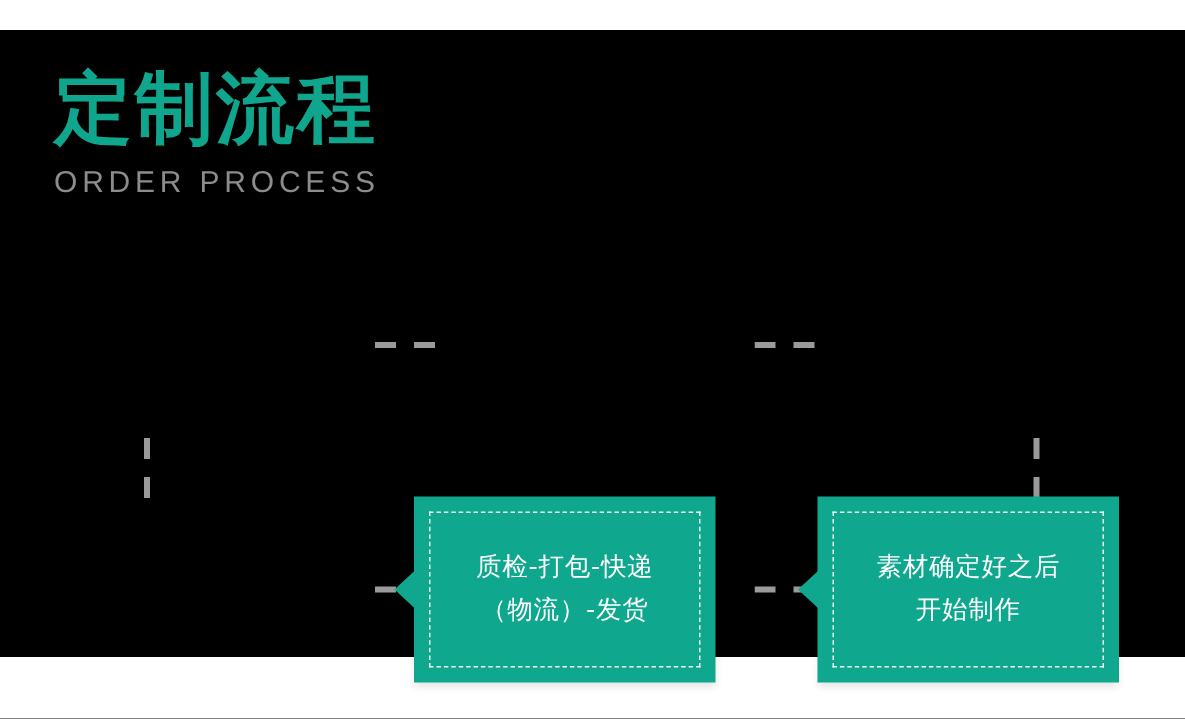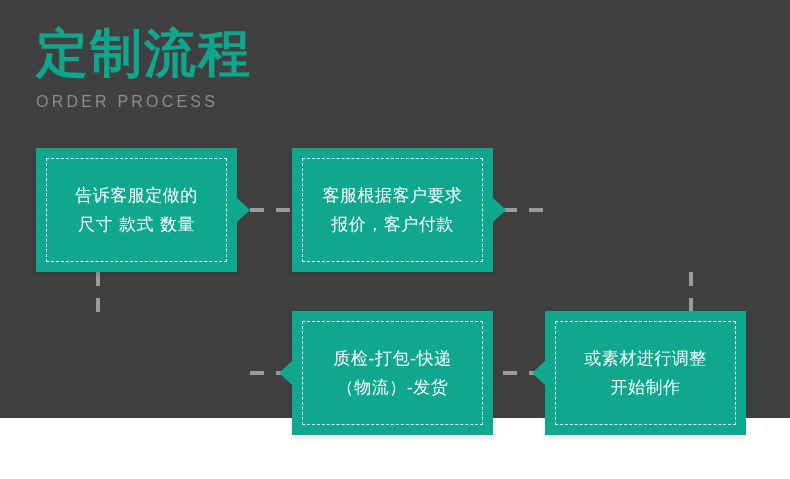--- a/index.html
+++ b/index.html
@@ -11,41 +11,42 @@
     height: 479px;
     background: #ffffff;
     font-family: "Liberation Sans", "DejaVu Sans", sans-serif;
     overflow: hidden;
   }
 
   #stage {
     position: relative;
     width: 790px;
     height: 418px;
-    background: #404040;
+    background: #000000;
+    margin-top: 20px;
   }
 
   
   .header {
     position: absolute;
     left: 36px;
     top: 22px;
   }
   .title-cn {
     font-size: 52px;
     line-height: 62px;
     font-weight: bold;
     color: #0fa68d;
     letter-spacing: 2px;
     white-space: nowrap;
     font-family: "DejaVu Sans", "Liberation Sans", sans-serif;
   }
   .title-en {
     margin-top: 8px;
-    font-size: 16px;
+    font-size: 20px;
     line-height: 20px;
     color: #8c8c8c;
     letter-spacing: 3.2px;
     white-space: nowrap;
     font-family: "Liberation Sans", "DejaVu Sans", sans-serif;
   }
 
   
   .flow-box {
     position: absolute;
@@ -128,46 +129,32 @@
     <div class="title-en">ORDER PROCESS</div>
   </div>
 
   <div class="conn-h" style="left:250px; top:208px; width:44px;"></div>
   <div class="conn-h" style="left:503px; top:208px; width:44px;"></div>
   <div class="conn-v" style="left:689px; top:272px; height:40px;"></div>
   <div class="conn-h" style="left:503px; top:371px; width:44px;"></div>
   <div class="conn-h" style="left:250px; top:371px; width:44px;"></div>
   <div class="conn-v" style="left:96px; top:272px; height:40px;"></div>
 
-  <div class="flow-box" style="left:36px; top:148px;">
-    <div class="inner-dash">
-      <div class="box-text">告诉客服定做的
-尺寸 款式 数量</div>
-    </div>
-    <div class="arrow-right"></div>
-  </div>
 
-  <div class="flow-box" style="left:292px; top:148px;">
-    <div class="inner-dash">
-      <div class="box-text">客服根据客户要求
-报价，客户付款</div>
-    </div>
-    <div class="arrow-right"></div>
-  </div>
 
 
   <div class="flow-box" style="left:545px; top:311px;">
     <div class="inner-dash">
-      <div class="box-text">或素材进行调整
+      <div class="box-text">素材确定好之后
 开始制作</div>
     </div>
     <div class="arrow-left"></div>
   </div>
 
-  <div class="flow-box" style="left:292px; top:311px;">
+  <div class="flow-box" style="left:276px; top:311px;">
     <div class="inner-dash">
       <div class="box-text">质检-打包-快递
 （物流）-发货</div>
     </div>
     <div class="arrow-left"></div>
   </div>
 
 
 </div>
 

